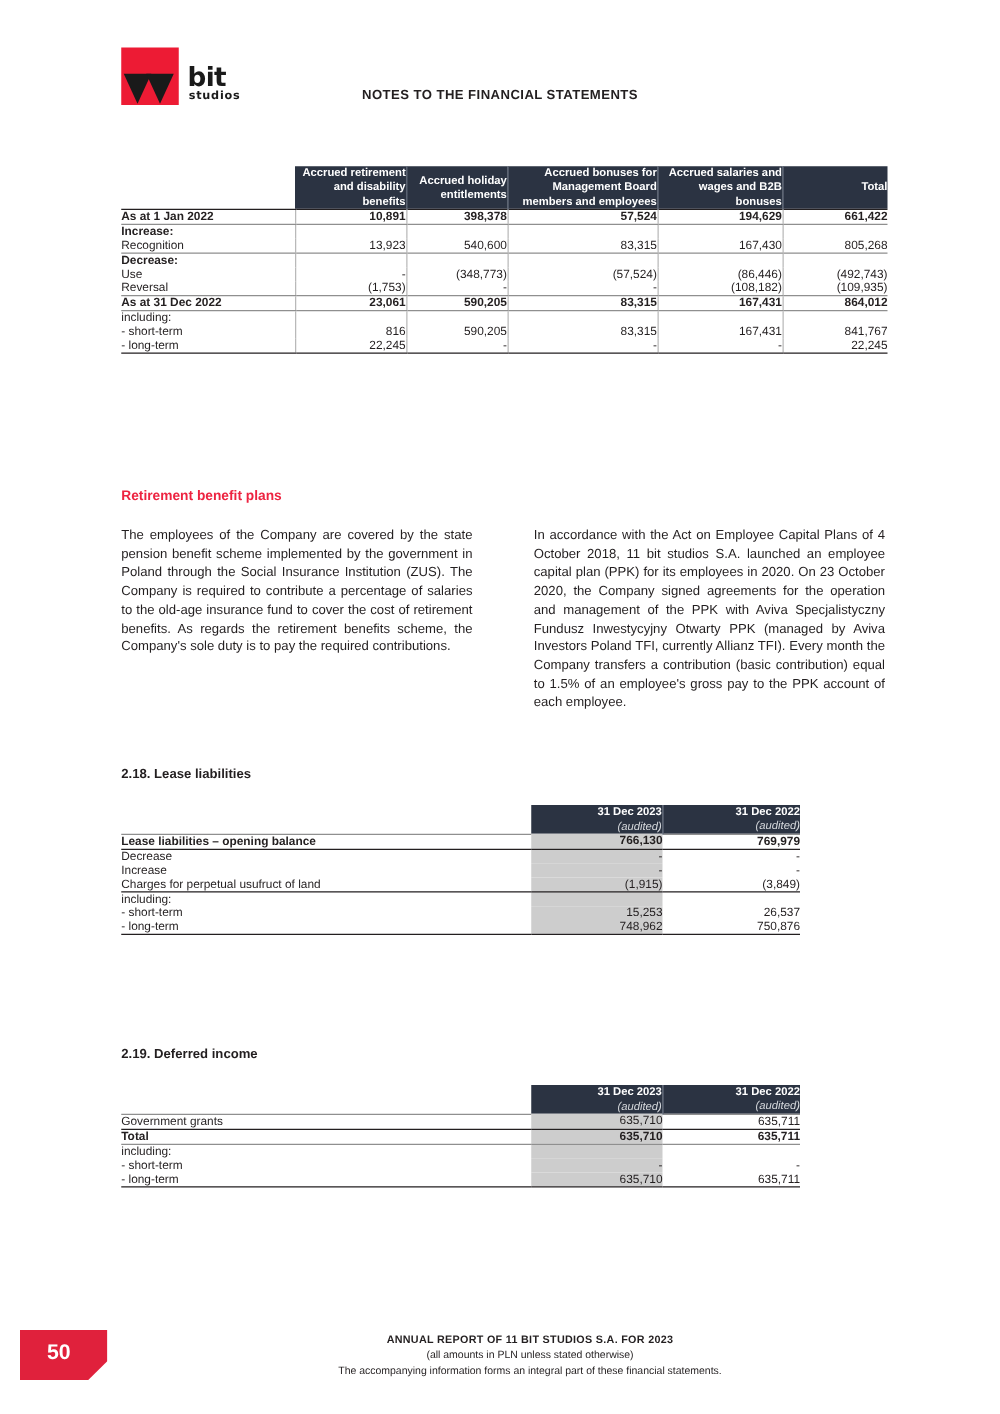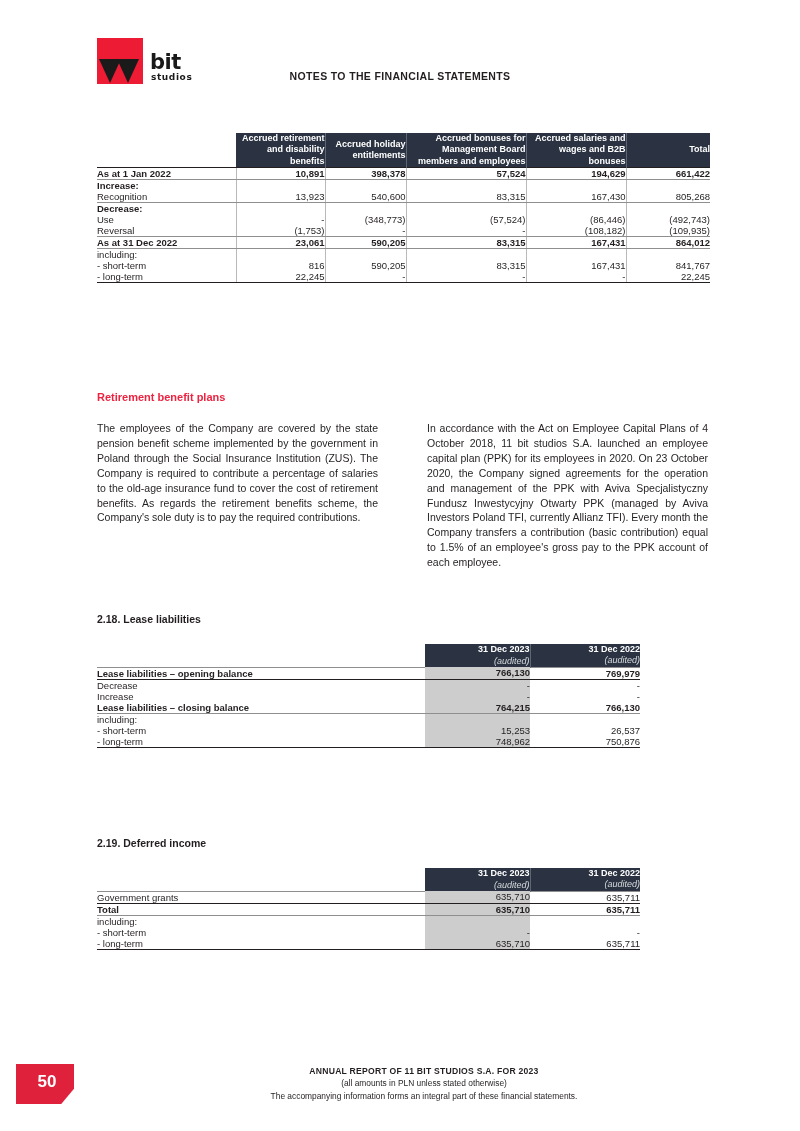--- a/index.html
+++ b/index.html
@@ -163,21 +163,21 @@
     font-size: 10.5px;
     font-weight: bold;
     color: #231f20;
   }
 
   
   .page-badge {
     position: absolute;
     left: 16px;
     top: 1064px;
-    width: 58px;
+    width: 70px;
     height: 40px;
     background: #E0213C;
     -webkit-clip-path: polygon(0 0, 100% 0, 100% 62%, 78% 100%, 0 100%);
     clip-path: polygon(0 0, 100% 0, 100% 62%, 78% 100%, 0 100%);
   }
   .page-num {
     position: absolute;
     left: 0; top: 9px;
     width: 62px;
     text-align: center;
@@ -363,23 +363,23 @@
       <td class="lbl">Decrease</td>
       <td class="num shade">-</td>
       <td class="num">-</td>
     </tr>
     <tr>
       <td class="lbl">Increase</td>
       <td class="num shade">-</td>
       <td class="num">-</td>
     </tr>
     <tr>
-      <td class="lbl bold rule-bot-thin">Lease liabilities – closing balance</td>
-      <td class="num bold rule-bot-thin shade">764,215</td>
-      <td class="num bold rule-bot-thin">766,130</td>
+      <td class="lbl rule-bot-thick">Charges for perpetual usufruct of land</td>
+      <td class="num rule-bot-thick shade">(1,915)</td>
+      <td class="num rule-bot-thick">(3,849)</td>
     </tr>
     <tr>
       <td class="lbl">including:</td>
       <td class="num shade"></td>
       <td class="num"></td>
     </tr>
     <tr>
       <td class="lbl">- short-term</td>
       <td class="num shade">15,253</td>
       <td class="num">26,537</td>

